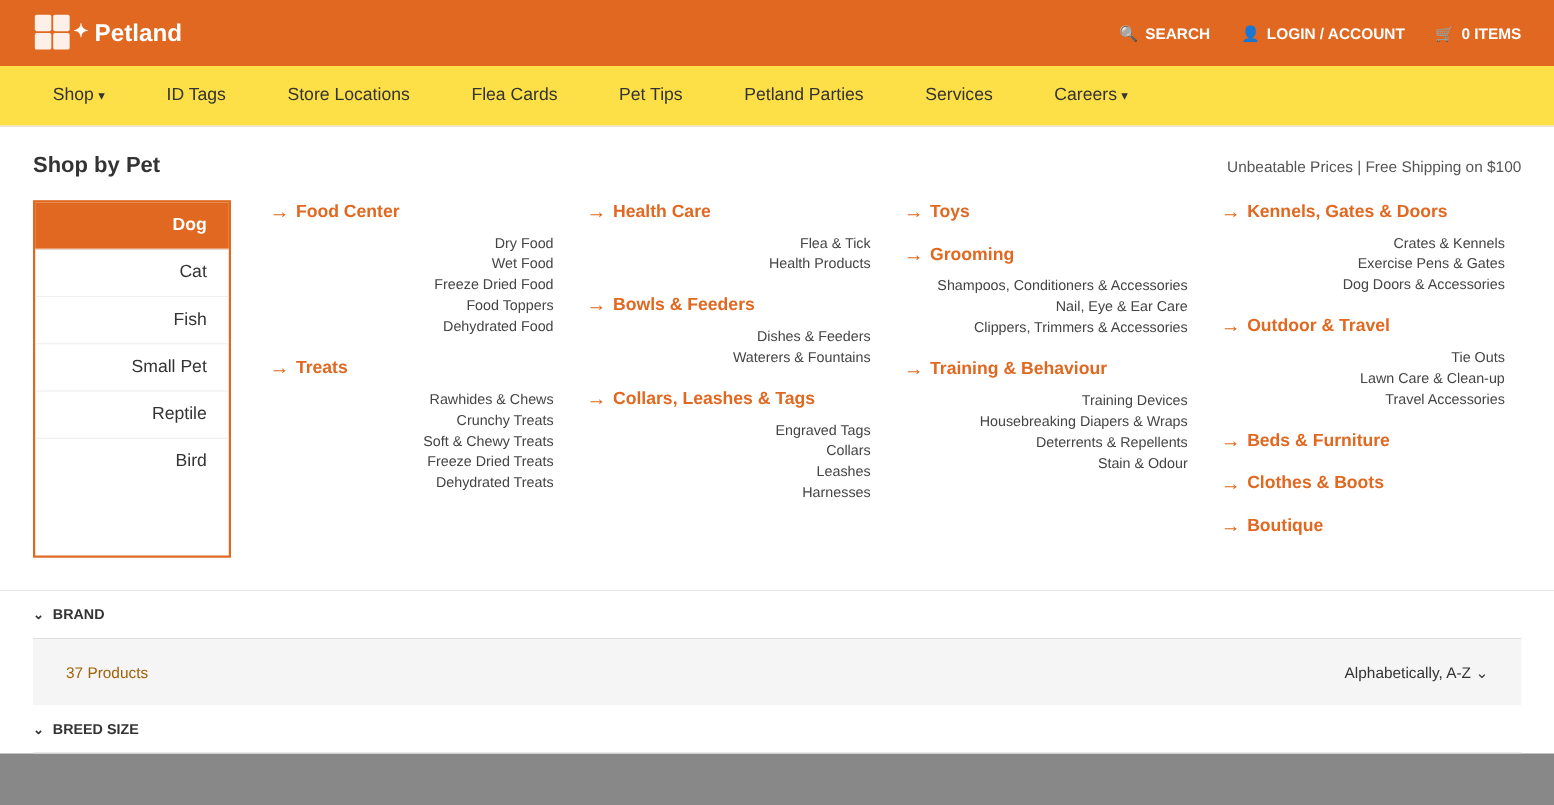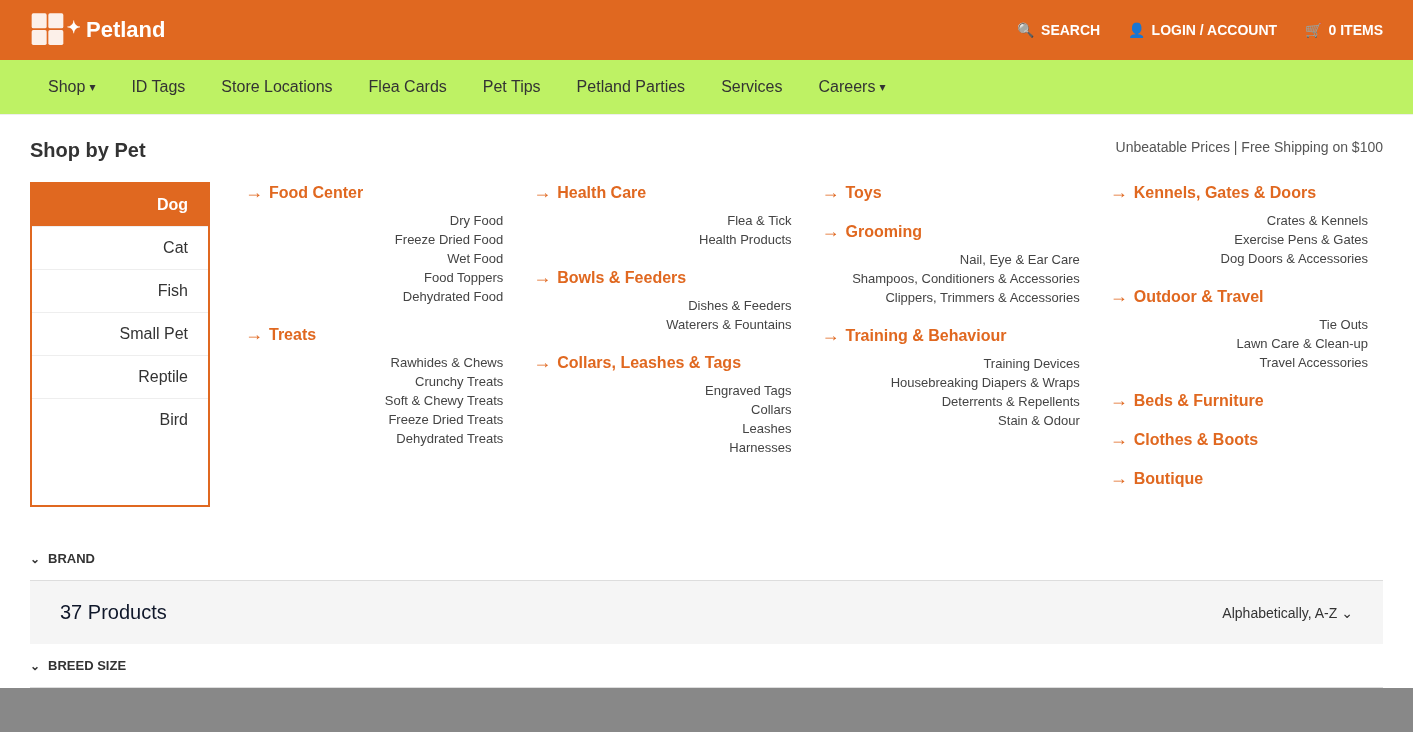--- a/index.html
+++ b/index.html
@@ -38,26 +38,27 @@
       gap: 6px;
       font-size: 14px;
       font-weight: 600;
       cursor: pointer;
       color: white;
       text-decoration: none;
     }
 
     
     .navbar {
-      background: #bef264;
+      background: #fde047;
       display: flex;
       align-items: center;
       padding: 0 30px;
       height: 55px;
       border-bottom: 1px solid #eee;
+      gap: 20px;
     }
     .nav-item {
       padding: 0 18px;
       height: 55px;
       display: flex;
       align-items: center;
       font-size: 16px;
       color: #333;
       cursor: pointer;
       font-weight: 500;
@@ -68,20 +69,21 @@
     
     .dropdown {
       background: white;
       padding: 24px 30px 30px 30px;
       position: relative;
       z-index: 100;
     }
     .dropdown-header {
       display: flex;
       justify-content: space-between;
+      align-items: center;
       margin-bottom: 20px;
     }
     .shop-by-pet-title {
       font-size: 20px;
       font-weight: 700;
       color: #333;
     }
     .promo-text {
       font-size: 14px;
       color: #555;
@@ -167,22 +169,22 @@
     .filter-row .chevron { margin-right: 8px; font-size: 12px; }
     .filter-main {
       background: #f5f5f5;
       padding: 20px 30px;
       display: flex;
       align-items: center;
       justify-content: space-between;
       min-height: 60px;
     }
     .products-count {
-      font-size: 20px;
-      color: #0f172a;
+      font-size: 14px;
+      color: #a16207;
     }
     .sort-control {
       font-size: 14px;
       color: #333;
       display: flex;
       align-items: flex-end;
       gap: 4px;
       cursor: pointer;
     }
   </style>
@@ -262,22 +264,22 @@
       </div>
 
     <div class="category-columns" id="cat-cols">
         <div class="category-col">
           <div class="category-section">
             <div class="category-heading">
               <span class="arrow-icon">→</span>
               <span>Food Center</span>
             </div>
             <div class="category-subitem">Dry Food</div>
+            <div class="category-subitem">Wet Food</div>
             <div class="category-subitem">Freeze Dried Food</div>
-            <div class="category-subitem">Wet Food</div>
             <div class="category-subitem">Food Toppers</div>
             <div class="category-subitem">Dehydrated Food</div>
           </div>
           <div class="category-section">
             <div class="category-heading">
               <span class="arrow-icon">→</span>
               <span>Treats</span>
             </div>
             <div class="category-subitem">Rawhides &amp; Chews</div>
             <div class="category-subitem">Crunchy Treats</div>
@@ -319,22 +321,22 @@
             <div class="category-heading">
               <span class="arrow-icon">→</span>
               <span>Toys</span>
             </div>
           </div>
           <div class="category-section">
             <div class="category-heading">
               <span class="arrow-icon">→</span>
               <span>Grooming</span>
             </div>
+            <div class="category-subitem">Shampoos, Conditioners &amp; Accessories</div>
             <div class="category-subitem">Nail, Eye &amp; Ear Care</div>
-            <div class="category-subitem">Shampoos, Conditioners &amp; Accessories</div>
             <div class="category-subitem">Clippers, Trimmers &amp; Accessories</div>
           </div>
           <div class="category-section">
             <div class="category-heading">
               <span class="arrow-icon">→</span>
               <span>Training &amp; Behaviour</span>
             </div>
             <div class="category-subitem">Training Devices</div>
             <div class="category-subitem">Housebreaking Diapers &amp; Wraps</div>
             <div class="category-subitem">Deterrents &amp; Repellents</div>

